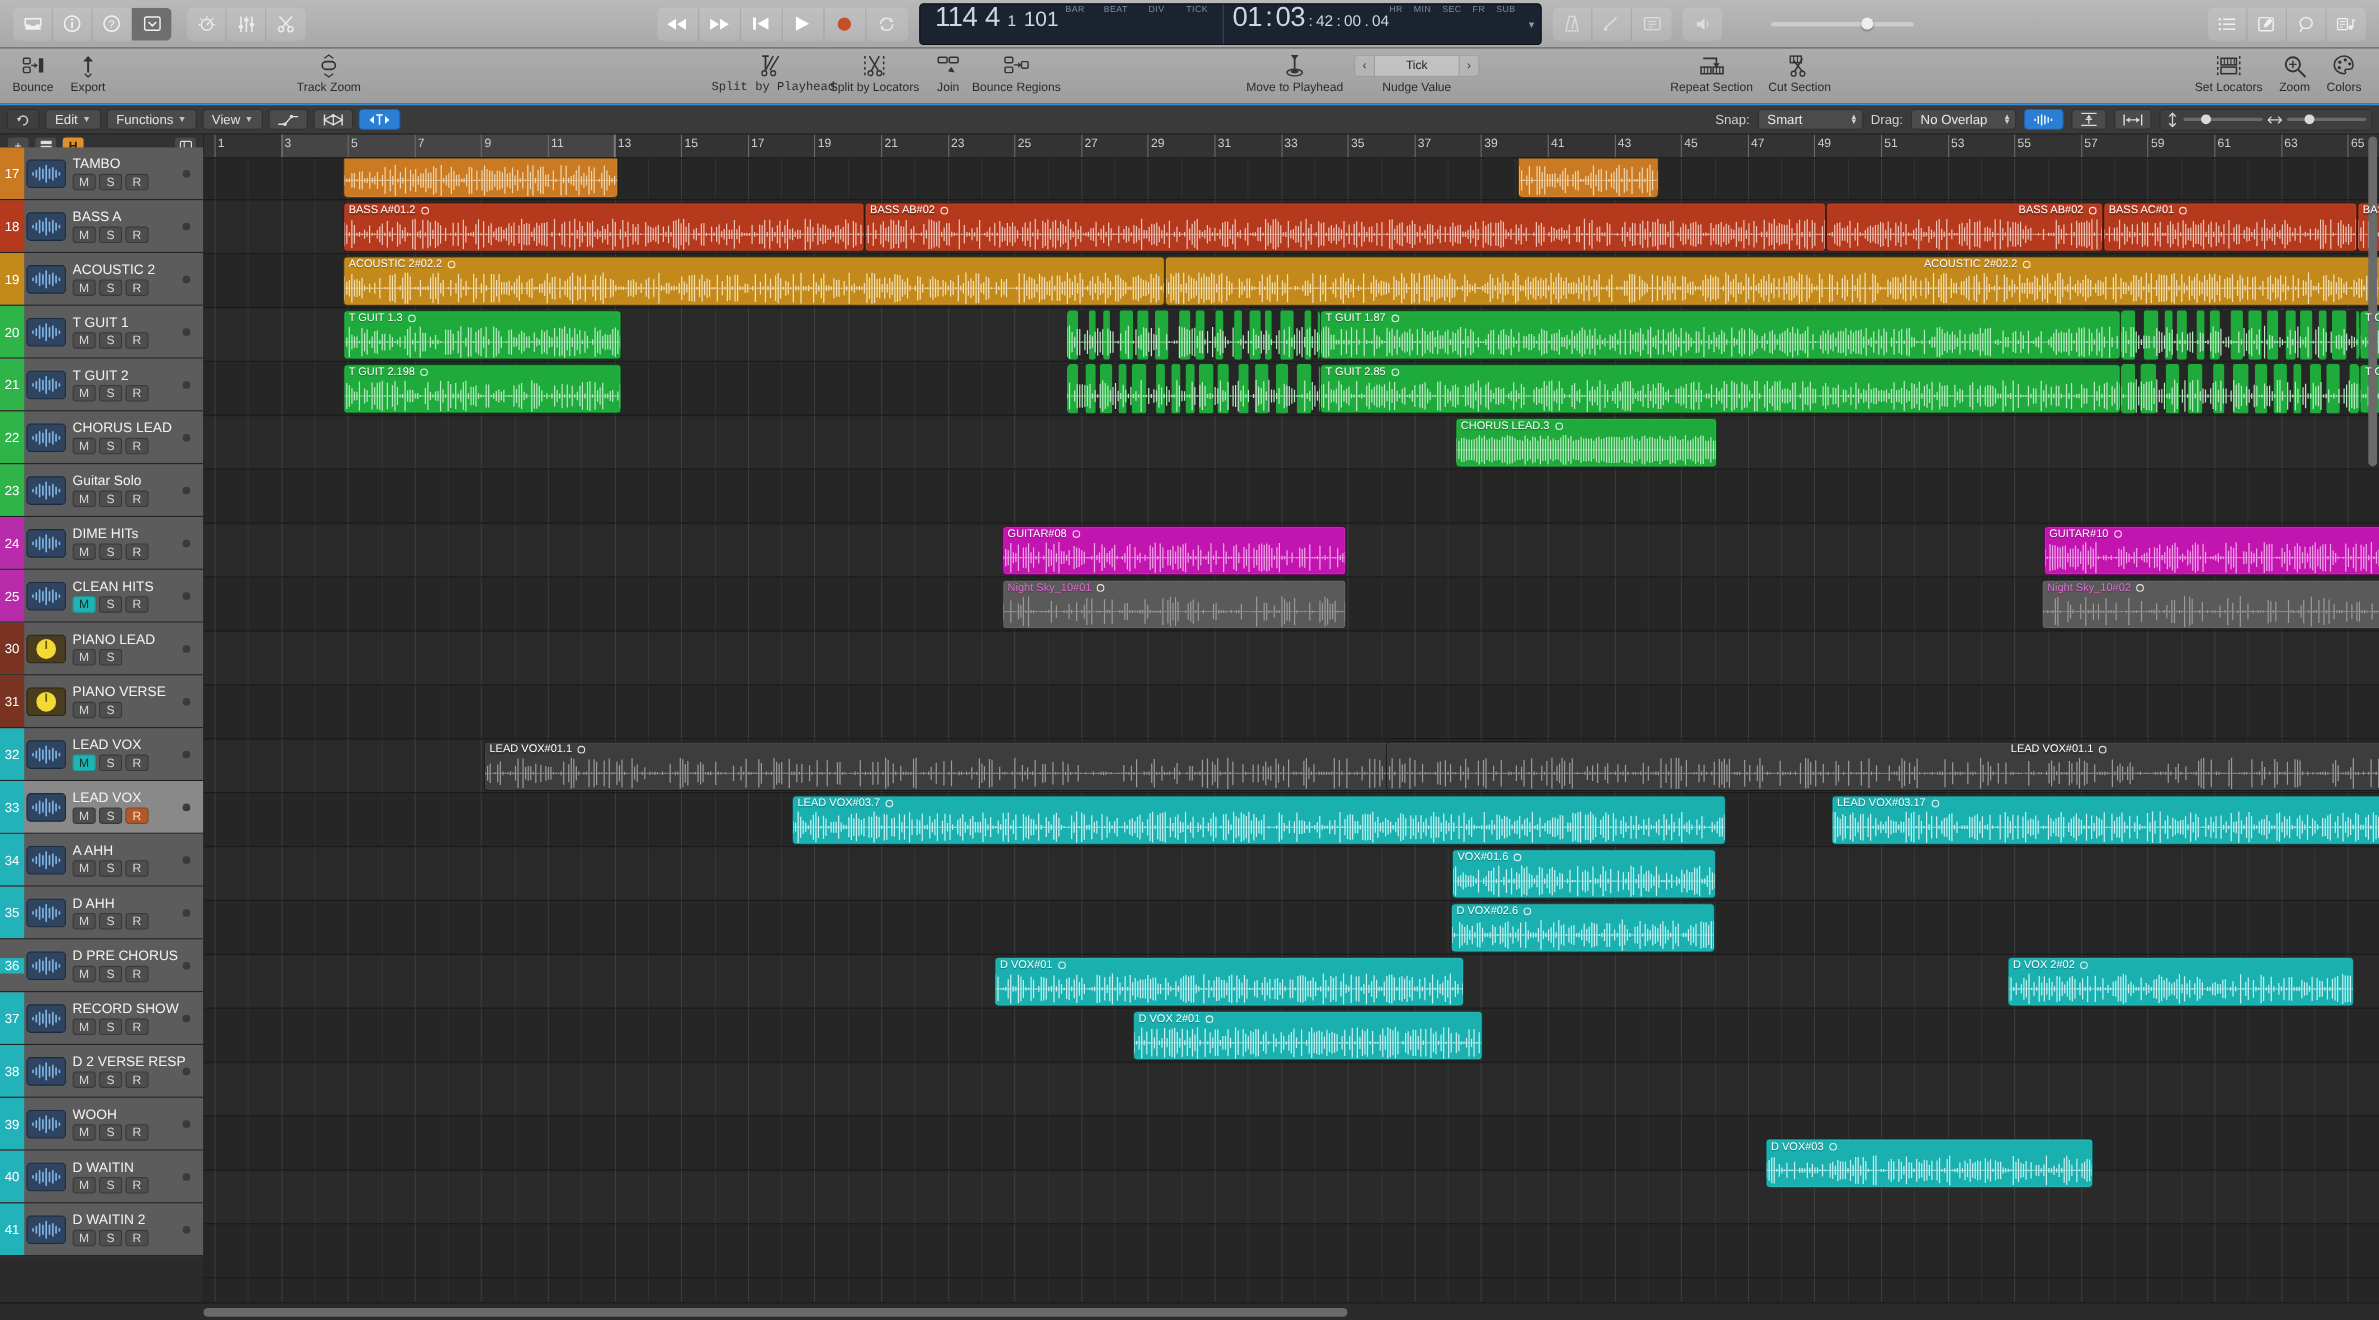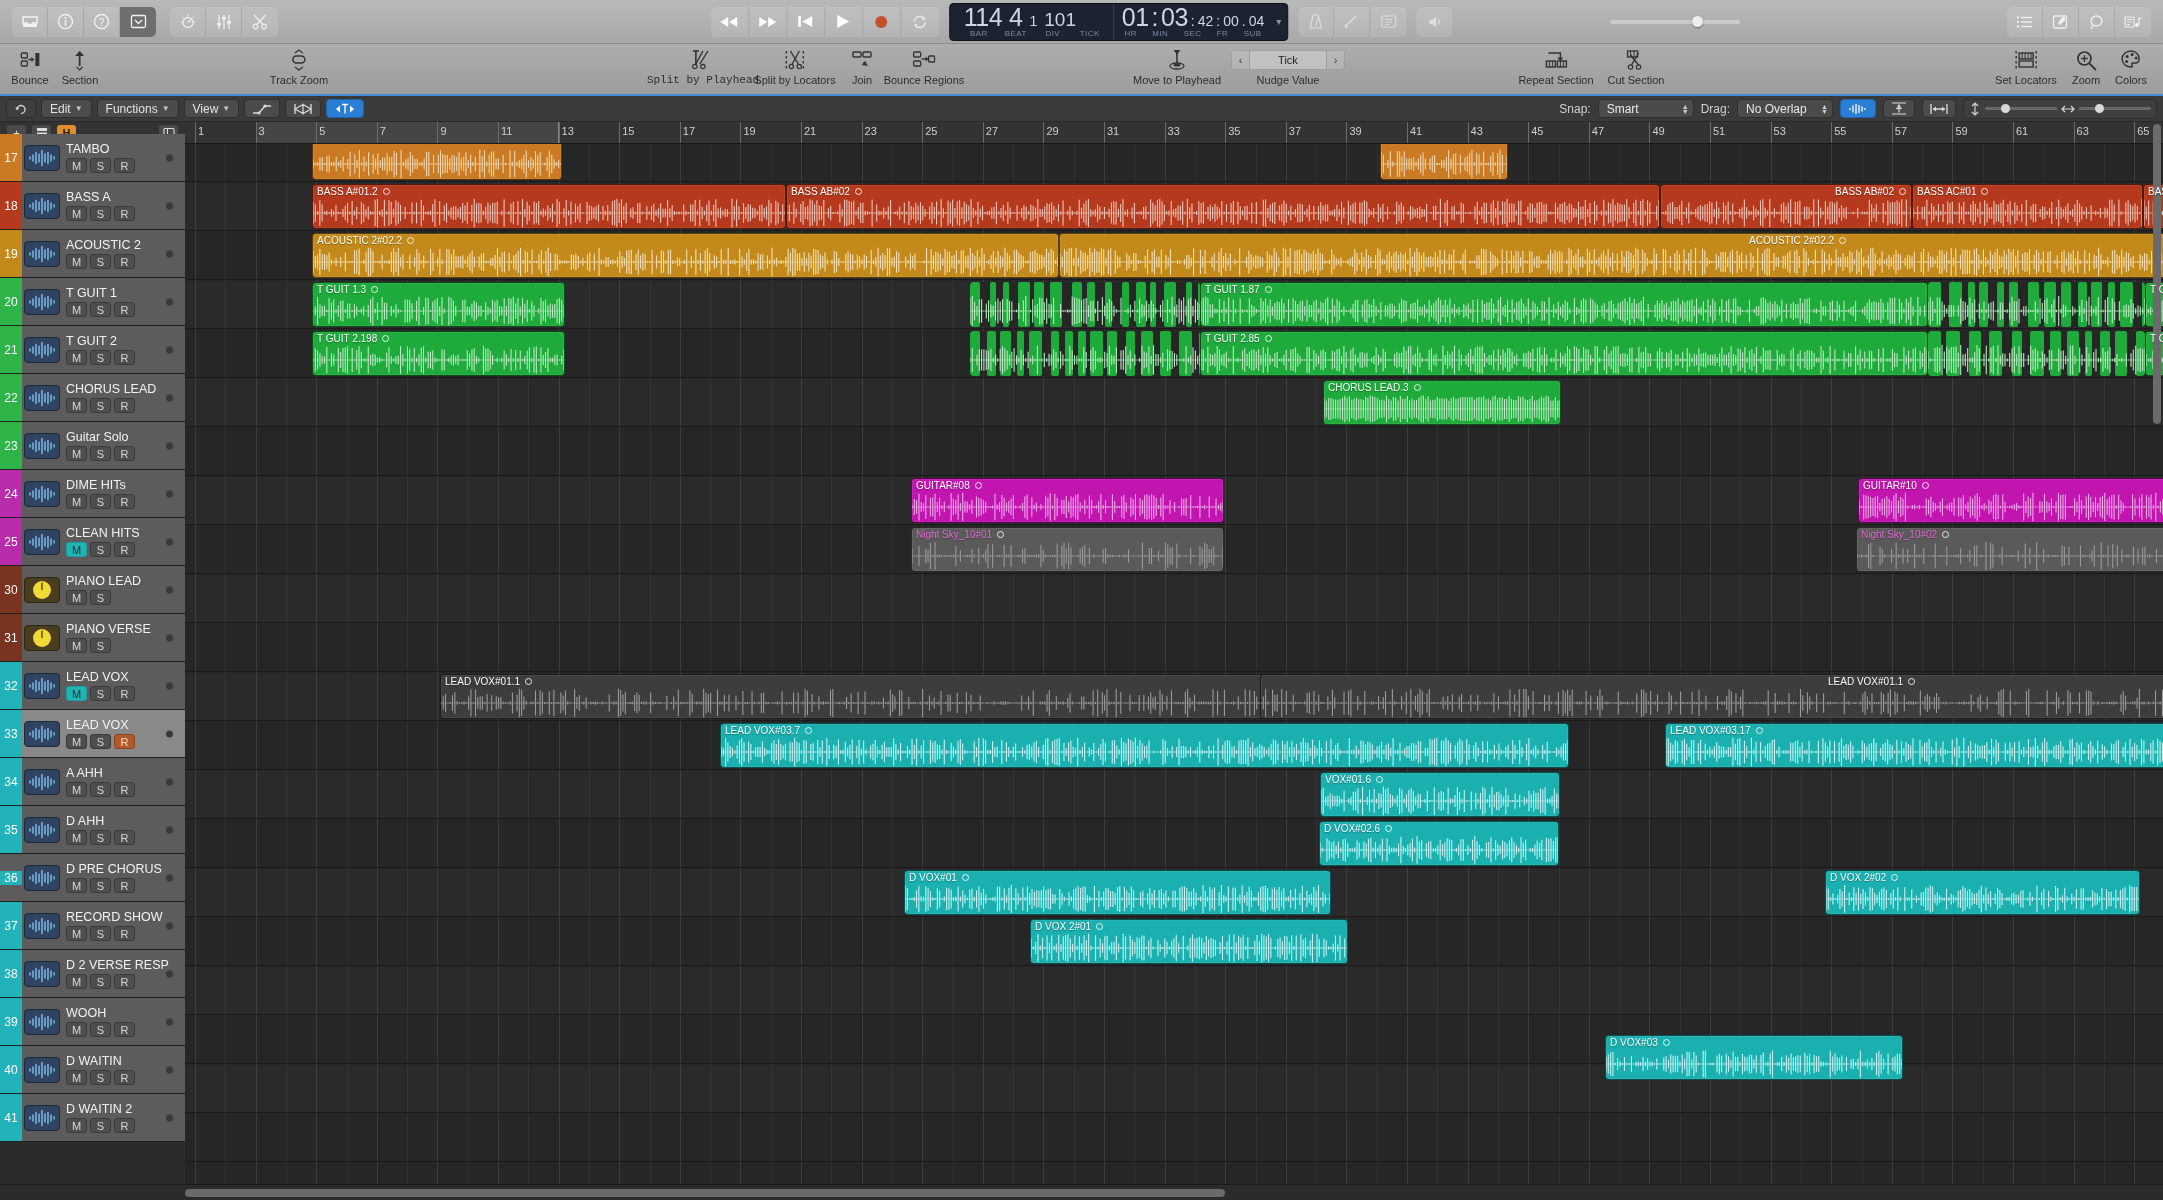--- a/index.html
+++ b/index.html
@@ -64,21 +64,21 @@
     border-right: 1px solid rgba(0,0,0,0.10);
   }
   .transport .tb:last-child { border-right: none; }
 
   
   .lcd {
     background: #1b2230; border: 1px solid #0d1118; border-radius: 4px;
     height: 38px; display: flex; align-items: stretch; padding: 0 6px;
     color: #cfd6e2; min-width: 288px;
   }
-  .lcd-sec { display: flex; flex-direction: column; justify-content: center; padding: 0 8px; position: relative;}
+  .lcd-sec { display: flex; flex-direction: row; justify-content: center; padding: 0 8px; position: relative;}
   .lcd-sec.divider { border-right: 1px solid #39435a; }
   .lcd-row { display: flex; align-items: baseline; gap: 7px; height: 24px;}
   .lcd-lbl { display: flex; gap: 7px; font-size: 8px; color: #7e8ba3; letter-spacing: .4px; justify-content: space-around;}
   .lcd-big { font-size: 25px; font-weight: 300; line-height: 24px; letter-spacing: -0.5px;}
   .lcd-mid { font-size: 19px; font-weight: 300; line-height: 24px;}
   .lcd-sm { font-size: 14px; font-weight: 300; line-height: 24px;}
   .lcd-cap { width: 30px; text-align: center; }
   .lcd-chev { display:flex; align-items:center; padding-left:4px; color:#8b97ad; font-size:10px;}
 
   .rightgrp { position: absolute; right: 12px; display: flex; align-items: center; gap: 14px;}
@@ -436,21 +436,21 @@
         <div class="lb">Bounce</div>
       </div>
       <div class="tbitem" style="left: 80px;">
         <div class="ico">
           <svg width="20" height="22" viewBox="0 0 20 22">
             <path d="M10 17V3" stroke="#333" stroke-width="1.8"></path>
             <path d="M5.5 7L10 2l4.5 5z" fill="#333"></path>
             <path d="M7 18l3 3 3-3" fill="none" stroke="#333" stroke-width="1.2"></path>
           </svg>
         </div>
-        <div class="lb">Section</div>
+        <div class="lb">Export</div>
       </div>
       <div class="tbitem" style="left: 299px;">
         <div class="ico">
           <svg width="22" height="22" viewBox="0 0 22 22">
             <path d="M7 4l4-3 4 3" fill="none" stroke="#333" stroke-width="1.2"></path>
             <rect x="5" y="7" width="12" height="7" rx="3.5" fill="none" stroke="#333" stroke-width="1.5"></rect>
             <path d="M7 18l4 3 4-3" fill="none" stroke="#333" stroke-width="1.2"></path>
           </svg>
         </div>
         <div class="lb">Track Zoom</div>

